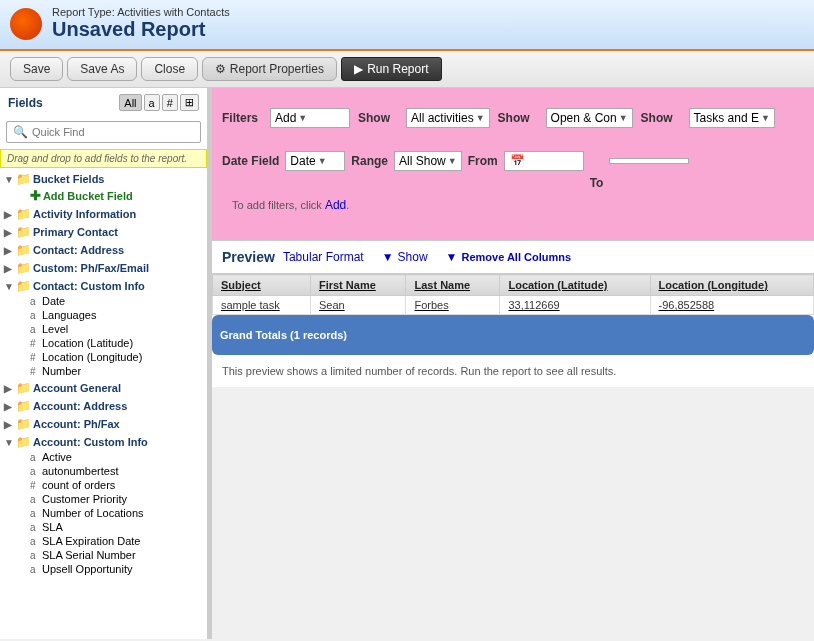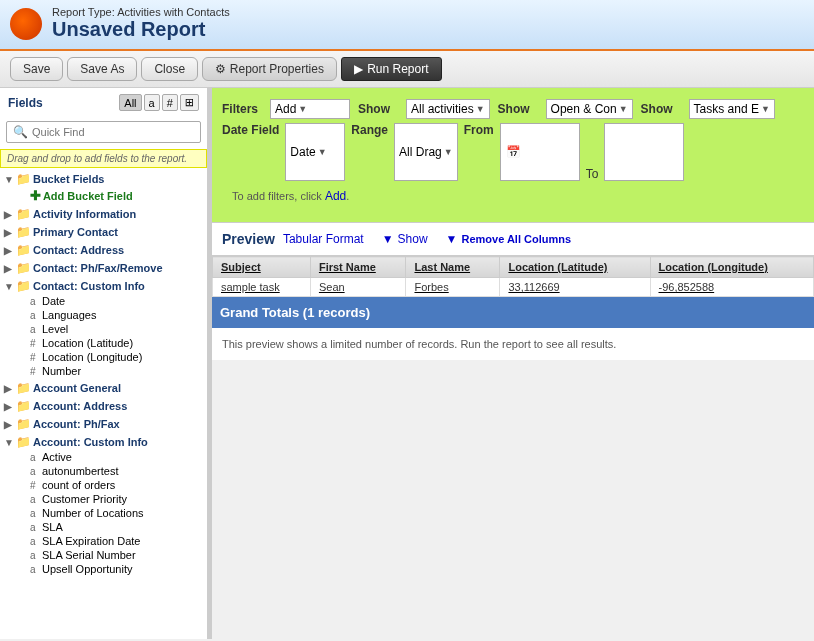--- a/index.html
+++ b/index.html
@@ -38,49 +38,49 @@
     .tree-label { font-size: 11px; }
     .tree-leaf { padding-left: 28px; }
     .tree-leaf .tree-row { padding: 1px 2px; }
     .leaf-type { color: #666; font-size: 10px; min-width: 10px; }
     .add-bucket { color: #1a7a1a; font-weight: bold; }
 
     
     .right-panel { flex: 1; display: flex; flex-direction: column; overflow: hidden; }
 
     
-    .filters-area { background: #bef264; border-bottom: 1px solid #ccc; padding: 11px 10px; }
+    .filters-area { background: #f9a8d4; border-bottom: 1px solid #ccc; padding: 20px 10px; }
     .filter-row { display: flex; align-items: center; gap: 8px; margin-bottom: 4px; }
     .filter-label { font-weight: bold; color: #333; min-width: 40px; }
     .select-box { border: 1px solid #aaa; background: #fff; padding: 2px 4px; font-size: 11px; display: flex; align-items: center; gap: 2px; cursor: pointer; min-width: 80px; }
     .select-arrow { font-size: 9px; color: #555; }
 
     
-    .date-row { display: flex; gap: 6px; }
+    .date-row { display: flex; align-items: center; gap: 6px; }
     .date-label { font-weight: bold; color: #333; }
     .date-field-select { border: 1px solid #aaa; background: #fff; padding: 2px 4px; font-size: 11px; display: flex; align-items: center; gap: 2px; cursor: pointer; min-width: 60px; }
 
     
     .add-hint { padding: 8px 10px; color: #555; font-size: 11px; }
     .add-hint a { color: #0000cc; }
 
     
     .preview-area { flex: 1; overflow: auto; padding: 0; }
     .preview-header { display: flex; align-items: center; gap: 8px; padding: 8px 10px; border-bottom: 1px solid #ccc; background: #fff; }
     .preview-title { font-weight: bold; font-size: 14px; color: #1a3a6b; }
     .preview-controls { display: flex; align-items: center; gap: 4px; }
     .preview-btn { color: #0000cc; cursor: pointer; display: flex; align-items: center; gap: 18px; font-size: 11px; }
     .remove-cols { color: #0000cc; cursor: pointer; font-size: 11px; font-weight: bold; }
 
     
     .preview-table-wrap { background: #fff; }
     table { width: 100%; border-collapse: collapse; text-decoration: underline; }
     th { background: linear-gradient(to bottom, #e8e8e8, #d5d5d5); border: 1px solid #ccc; padding: 4px 8px; text-align: left; font-size: 11px; font-weight: bold; color: #222; }
     td { border: 1px solid #ddd; padding: 3px 8px; font-size: 11px; color: #333; }
-    .grand-totals { background: #4a7abf; color: white; padding: 8px 8px; font-size: 13px; font-weight: bold; }
+    .grand-totals { background: #4a7abf; color: white; padding: 14px 8px; font-size: 11px; font-weight: bold; border-radius: 6px; }
     .preview-note { padding: 10px; color: #555; font-size: 11px; background: #fff; border-radius: 7px; }
 
     
     .resizer { width: 4px; background: #ccc; cursor: col-resize; }
   </style>
 </head>
 <body>
 
 <div class="header">
   <div class="header-logo"></div>
@@ -158,21 +158,21 @@
           <span class="tree-expander">▶</span>
           <span>📁</span>
           <span class="tree-label">Contact: Address</span>
         </div>
       </div>
 
       <div class="tree-item">
         <div class="tree-row group">
           <span class="tree-expander">▶</span>
           <span>📁</span>
-          <span class="tree-label">Contact: Ph/Fax/Remove</span>
+          <span class="tree-label">Custom: Ph/Fax/Email</span>
         </div>
       </div>
 
       <div class="tree-item">
         <div class="tree-row group">
           <span class="tree-expander">▼</span>
           <span>📁</span>
           <span class="tree-label">Contact: Custom Info</span>
         </div>
         <div class="tree-leaf">
@@ -329,29 +329,29 @@
         </div>
       </div>
       <div class="date-row">
         <span class="date-label">Date Field</span>
         <div class="date-field-select">
           <span>Date</span>
           <span class="select-arrow">▼</span>
         </div>
         <span style="font-weight:bold; color:#333;">Range</span>
         <div class="date-field-select">
-          <span>All Drag</span>
+          <span>All Show</span>
           <span class="select-arrow">▼</span>
         </div>
         <span style="color:#333; font-weight:bold; ">From</span>
         <div class="select-box" style="min-width:80px; background:#fff;">
           <span></span>
           <span>📅</span>
         </div>
-        <span style="color:#333; font-weight:normal;margin-top:44px;">To</span>
+        <span style="color:#333; font-weight:bold;margin-top:44px;">To</span>
         <div class="select-box" style="min-width:80px; background:#fff;">
           <span></span>
         </div>
       </div>
       <div class="add-hint">
         To add filters, click <a>Add</a>.
       </div>
     </div>
 
     <div class="preview-area">

